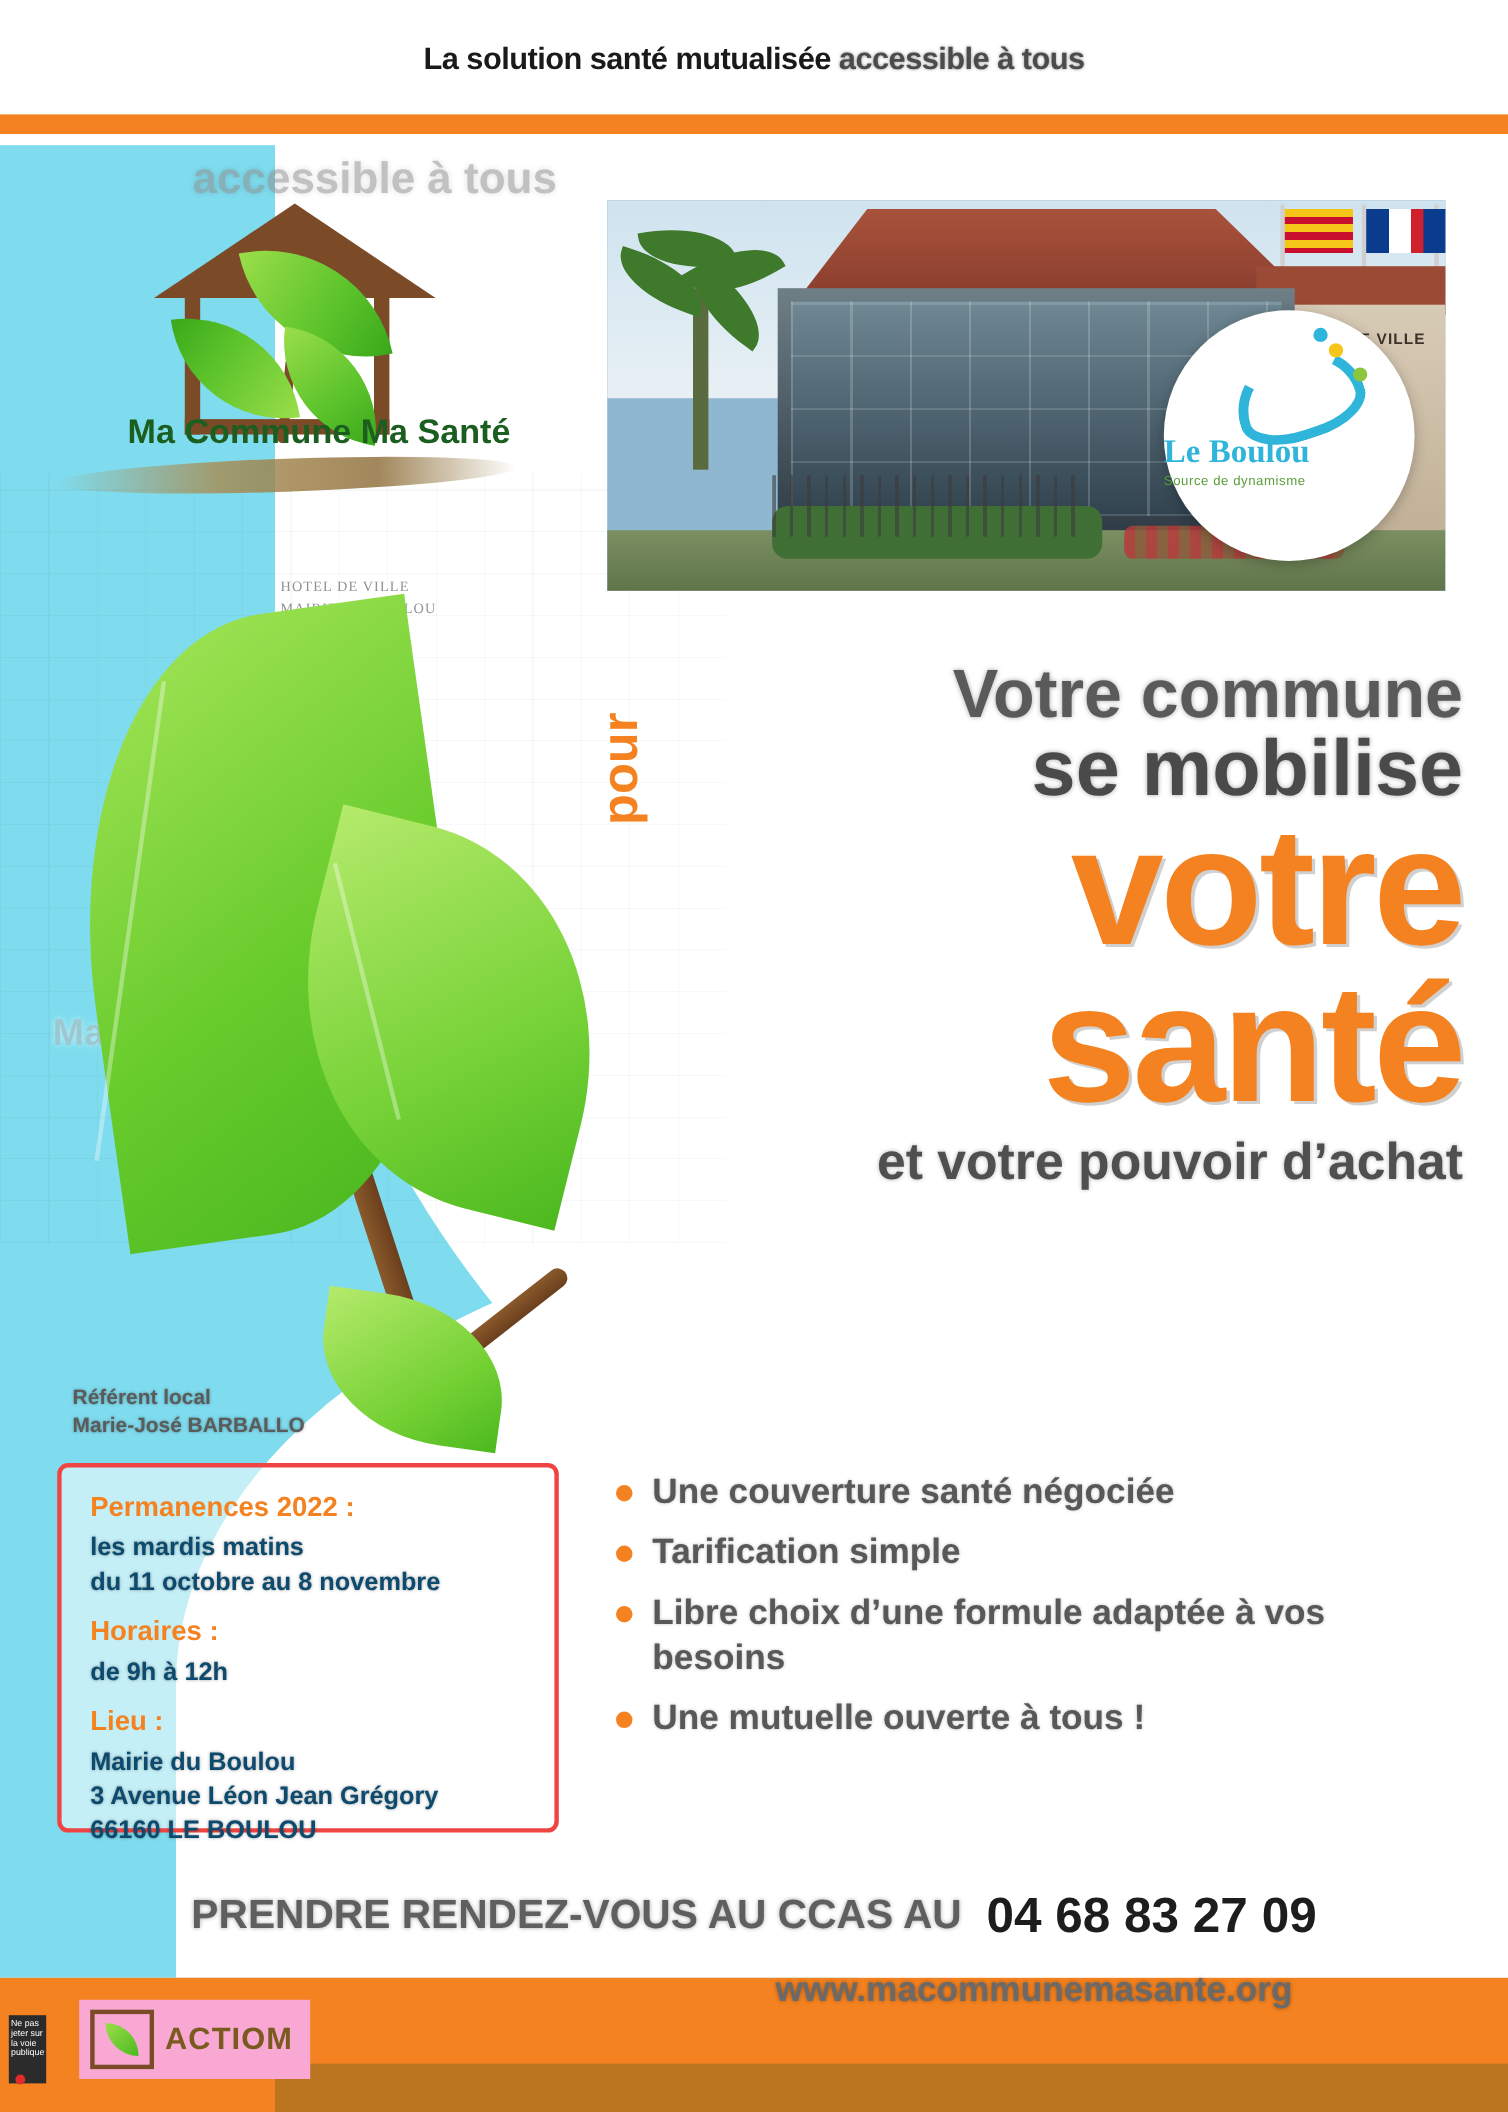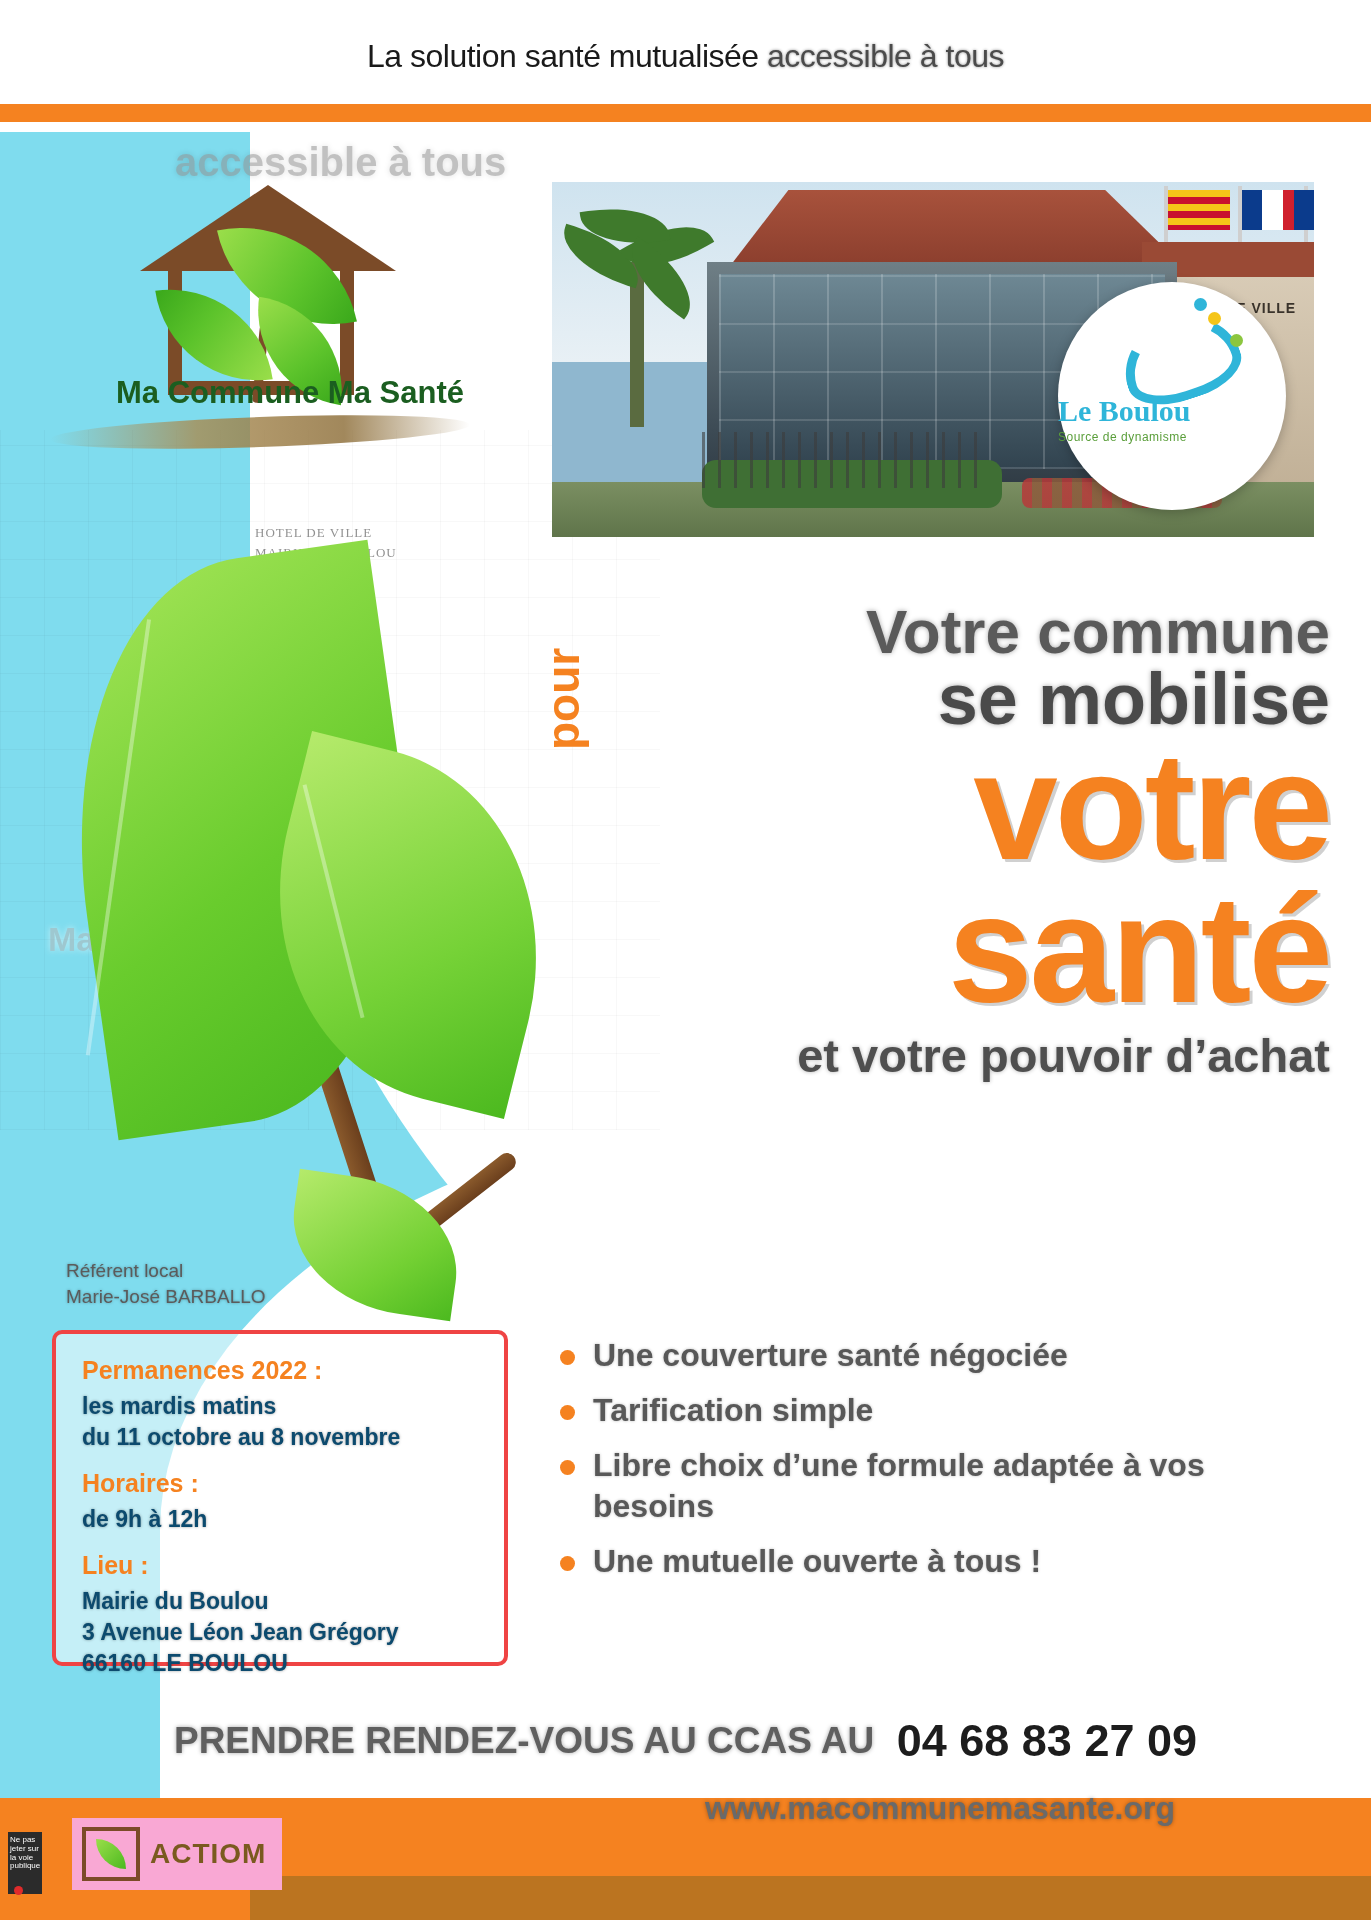--- a/index.html
+++ b/index.html
@@ -31,22 +31,22 @@
     left: 0; top: 104px;
     width: 1371px;
     height: 18px;
     background: #f58220;
   }
   .headline {
     position: absolute;
     left: 0; top: 38px;
     width: 1371px;
     text-align: center;
-    font-size: 32px;
-    font-weight: normal;
+    font-size: 28px;
+    font-weight: bold;
     color: #1a1a1a;
     letter-spacing: -0.5px;
     white-space: nowrap;
   }
   .headline .blur {
     color: #4b4b4b;
     text-shadow: 0 0 3px rgba(0,0,0,0.45);
   }
 
   
@@ -412,21 +412,21 @@
     font-weight: bold;
     color: #585858;
     line-height: 1.28;
     text-shadow: 0 0 3px rgba(0,0,0,.28);
   }
 
   
   .referent {
     position: absolute;
     left: 66px; top: 1258px;
-    font-size: 19px; font-weight: normal; color: #5b5b5b;
+    font-size: 19px; font-weight: bold; color: #5b5b5b;
     line-height: 1.35;
     text-shadow: 0 0 3px rgba(0,0,0,.35);
   }
 
   
   .info-box {
     position: absolute;
     left: 52px; top: 1330px;
     width: 456px; height: 336px;
     border: 4px solid #ef4444;

